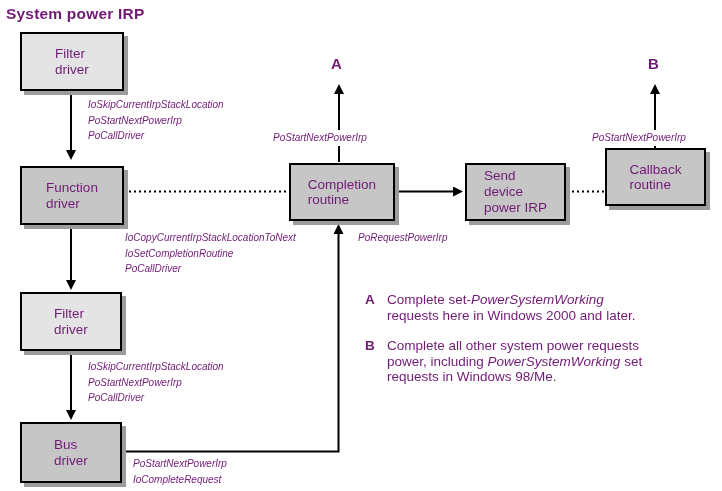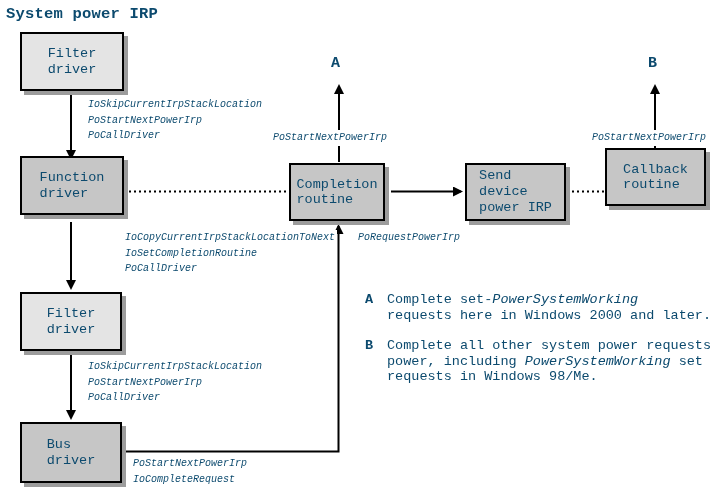--- a/index.html
+++ b/index.html
@@ -1,18 +1,18 @@
 <!DOCTYPE html>
 <html><head>
 <meta charset="utf-8">
 <style>
   html,body{margin:0;padding:0;background:#fff;}
   .stage{
     position:relative;width:722px;height:491px;background:#ffffff;
-    font-family:Liberation Mono, monospace;color:#0c4a6e;overflow:hidden;
+    font-family:Liberation Sans, sans-serif;color:#701a75;overflow:hidden;
   }
   .title{
     position:absolute;left:6px;top:5px;
     font-size:15.5px;font-weight:bold;letter-spacing:.2px;
   }
   .box{
     position:absolute;box-sizing:border-box;
     border:2px solid #000;box-shadow:4px 4px 0 #9c9c9c;
     display:flex;align-items:center;justify-content:center;
     text-align:left;font-size:13.5px;line-height:15.5px;white-space:pre-line;
@@ -51,36 +51,36 @@
     <line x1="567" y1="191.5" x2="604" y2="191.5" stroke="#000" stroke-width="2" stroke-dasharray="2 3"></line>
     <line x1="655" y1="162" x2="655" y2="86" stroke="#000" stroke-width="2" marker-end="url(#arr)"></line>
     <path d="M122,451.5 H338.5 V226" fill="none" stroke="#000" stroke-width="2" marker-end="url(#arr)"></path>
   </svg>
 
   <div class="box light" style="left:20px;top:32px;width:104px;height:59px;">
     <span>Filter
 driver</span>
   </div>
 
-  <div class="box mid" style="left:20px;top:156px;width:104px;height:59px;">
+  <div class="box mid" style="left:20px;top:166px;width:104px;height:59px;">
     <span>Function
 driver</span>
   </div>
 
   <div class="box light" style="left:20px;top:292px;width:102px;height:59px;">
     <span>Filter
 driver</span>
   </div>
 
   <div class="box mid" style="left:20px;top:422px;width:102px;height:61px;">
     <span>Bus
 driver</span>
   </div>
 
-  <div class="box mid" style="left:289px;top:163px;width:96px;height:58px;">
+  <div class="box mid" style="left:289px;top:163px;width:106px;height:58px;">
     <span>Completion
 routine</span>
   </div>
 
   <div class="box mid" style="left:465px;top:163px;width:101px;height:58px;line-height:16px;">
     <span>Send
 device
 power IRP</span>
   </div>
 

